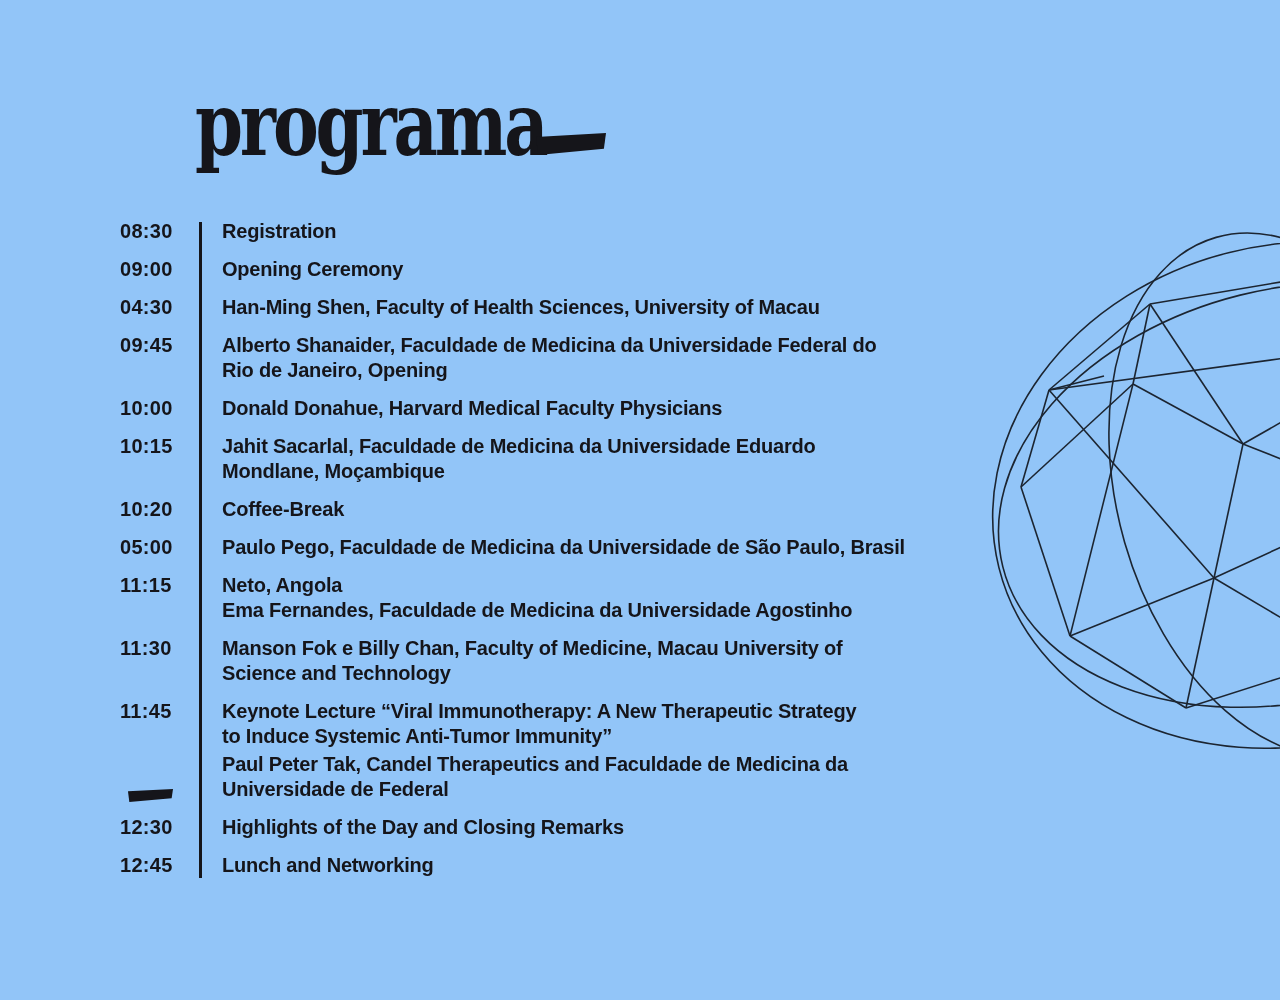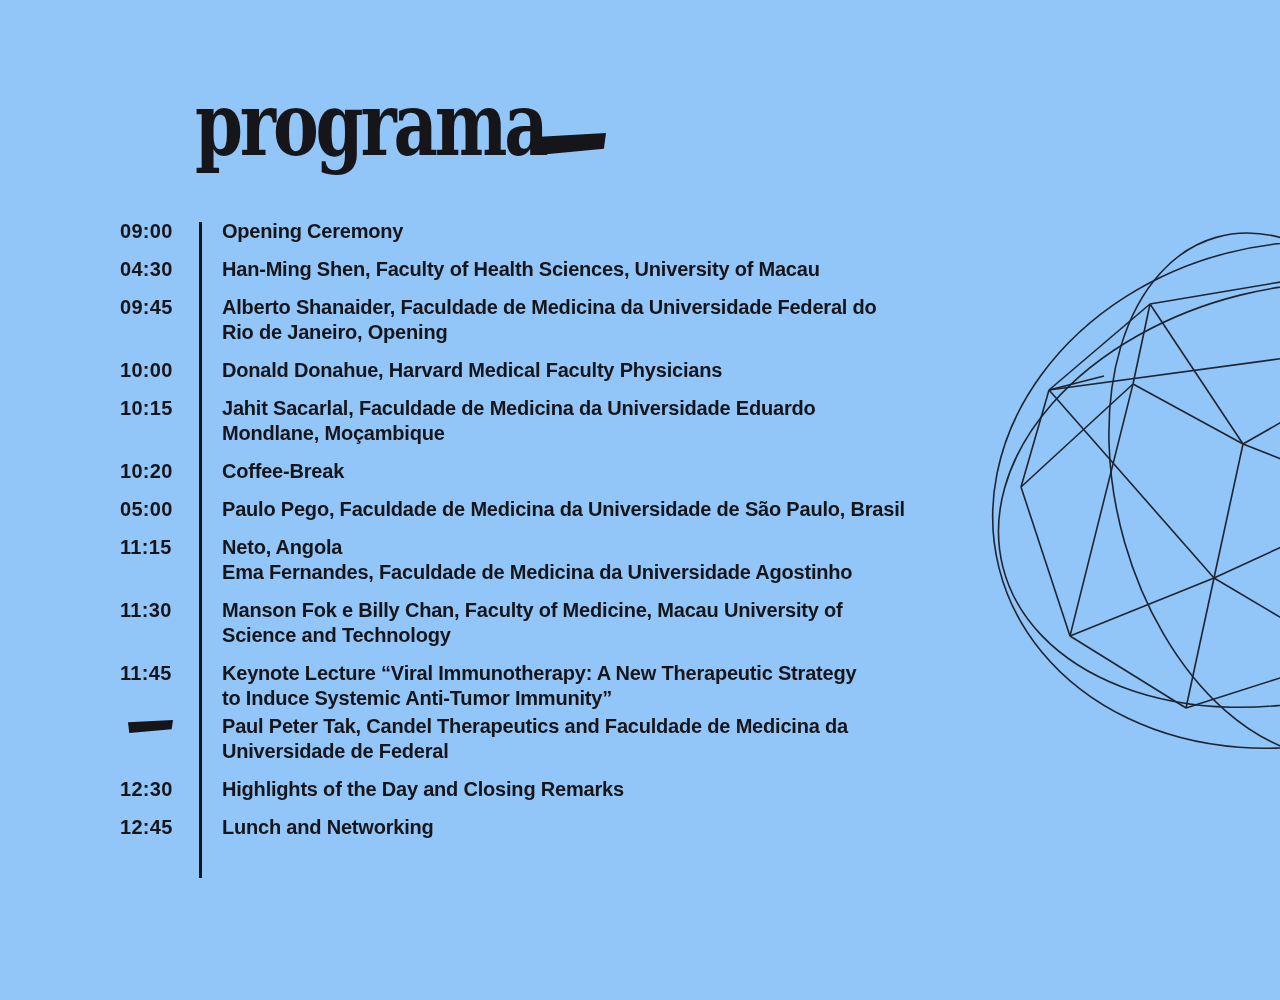--- a/index.html
+++ b/index.html
@@ -15,21 +15,21 @@
     letter-spacing:-4px;transform:scaleX(0.78);transform-origin:left top;
     color:#15151a;white-space:nowrap;
   }
   .title-dash{
     position:absolute;left:536px;top:133px;width:70px;height:22px;background:#15151a;
     clip-path:polygon(0% 18%, 100% 0%, 97% 72%, 3% 100%);
   }
   .schedule{position:absolute;left:120px;top:219px;}
   .divider{position:absolute;left:199px;top:222px;width:3px;height:656px;background:#15151a;}
   .row{display:flex;margin-bottom:13px;}
-  .row.tight{margin-top:-10px;}
+  .row.tight{margin-top:-10px;align-items:flex-end;}
   .time{
     flex:0 0 102px;width:102px;
     font-weight:bold;font-size:20px;line-height:25px;letter-spacing:0.3px;
   }
   .entry .line{
     font-weight:bold;font-size:20px;line-height:25px;letter-spacing:-0.2px;white-space:nowrap;
   }
   .dash-marker{
     width:45px;height:13px;margin:6px 0 0 8px;background:#15151a;
     clip-path:polygon(0% 18%, 100% 0%, 97% 72%, 3% 100%);
@@ -69,20 +69,26 @@
   </g>
 </svg>
 
 <h1 class="title">programa</h1>
 <div class="title-dash"></div>
 
 <div class="divider"></div>
 
 <div class="schedule">
 
+  <div class="row">
+    <div class="time">08:30</div>
+    <div class="entry">
+      <div class="line">Registration</div>
+    </div>
+  </div>
 
   <div class="row">
     <div class="time">09:00</div>
     <div class="entry">
       <div class="line">Opening Ceremony</div>
     </div>
   </div>
 
   <div class="row">
     <div class="time">04:30</div>

